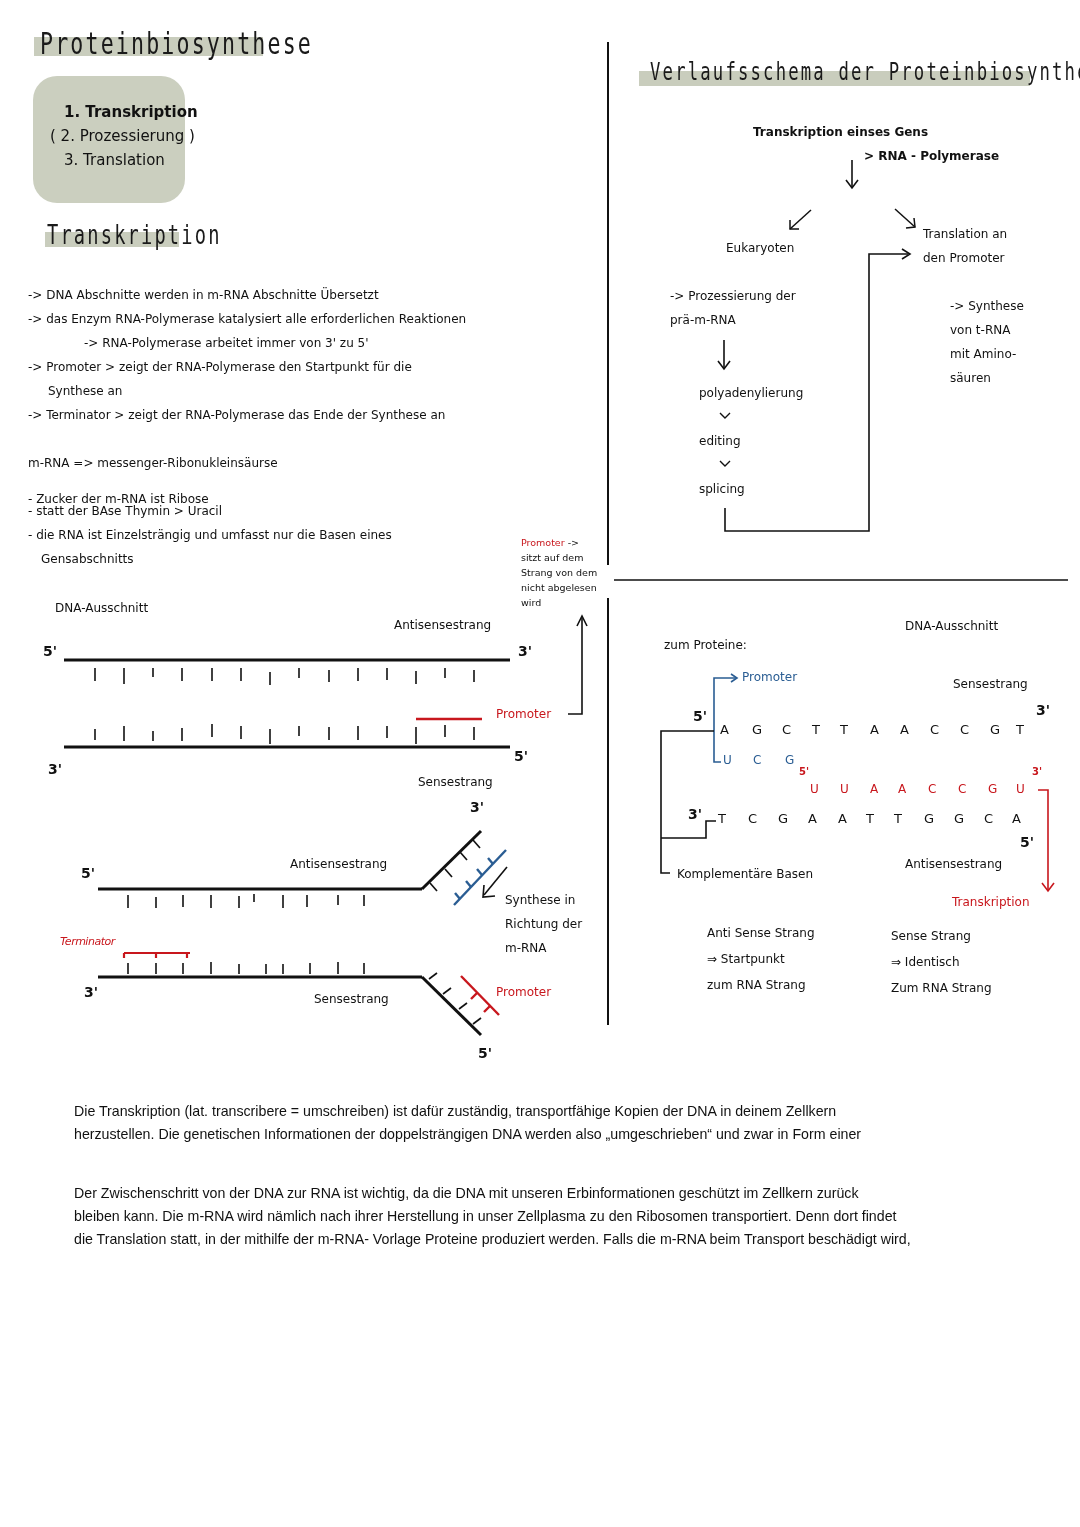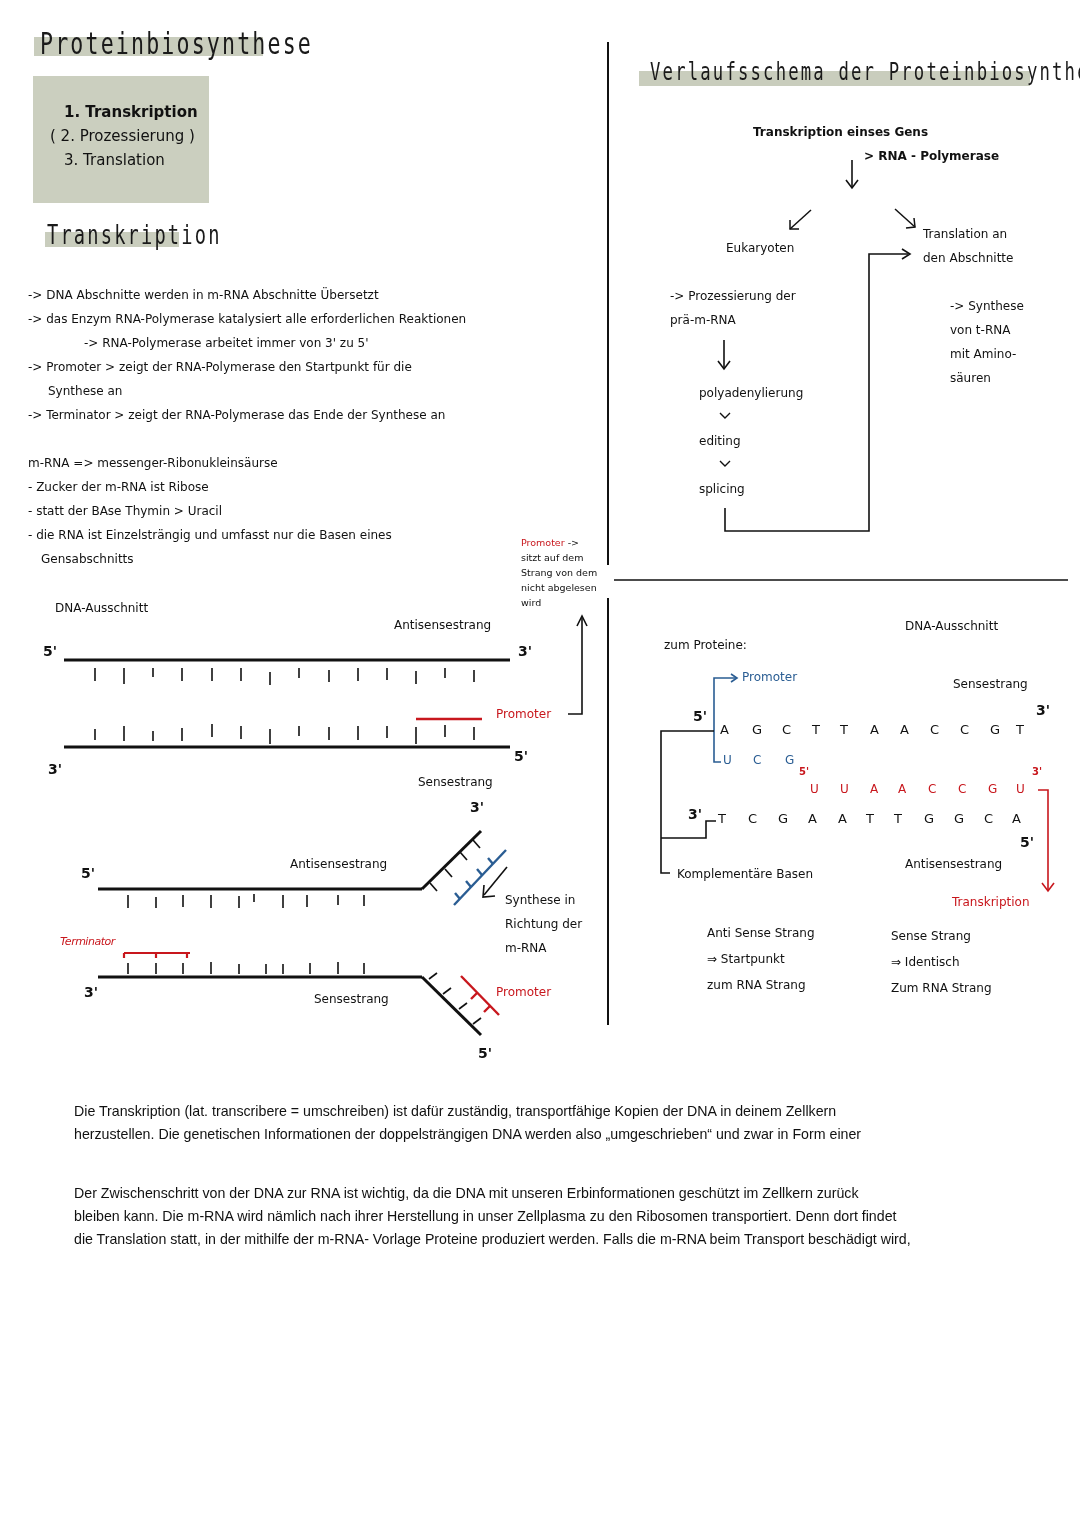--- a/index.html
+++ b/index.html
@@ -1,21 +1,21 @@
 <!DOCTYPE html>
 <html><head>
   <meta charset="utf-8">
   <style>
     html, body { margin:0; padding:0; }
     body { width:1080px; height:1527px; background:#ffffff; position:relative; overflow:hidden;
            font-family:"DejaVu Sans", sans-serif; color:#111; }
     .abs { position:absolute; }
     .title-hl { position:absolute; background:#c9cdbd; }
     .title { position:absolute; font-family:"DejaVu Sans Mono", monospace; font-weight:normal; color:#1a1a1a; letter-spacing:3px; transform:scaleX(0.72); transform-origin:left center; white-space:nowrap; }
-    .toc { position:absolute; left:33px; top:76px; width:176px; height:127px; background:#cbcfbf; }
+    .toc { position:absolute; left:33px; top:76px; width:152px; height:127px; background:#cbcfbf;border-radius:24px; }
     .toc-line { position:absolute; font-size:15px; white-space:nowrap; }
     .txt { position:absolute; font-size:12px; white-space:nowrap; line-height:24px; }
     .small { font-size:9.5px; line-height:15px; }
     .red { color:#c8171d; }
     .blue { color:#2a5d93; }
     .bold { font-weight:bold; }
     .para { position:absolute; font-family:"Liberation Sans Narrow","Liberation Sans", sans-serif; font-size:14.2px; line-height:23px; white-space:nowrap; }
     svg { position:absolute; left:0; top:0; }
     .base { position:absolute; font-size:13px; }
   </style>
@@ -35,21 +35,21 @@
 <div class="title" style="left:47px;top:220px;font-size:26px;">Transkription</div>
 
 <div class="txt" style="left:28px;top:283px;">-&gt; DNA Abschnitte werden in m-RNA Abschnitte Übersetzt</div>
 <div class="txt" style="left:28px;top:307px;">-&gt; das Enzym RNA-Polymerase katalysiert alle erforderlichen Reaktionen</div>
 <div class="txt" style="left:84px;top:331px;">-&gt; RNA-Polymerase arbeitet immer von 3' zu 5'</div>
 <div class="txt" style="left:28px;top:355px;">-&gt; Promoter &gt; zeigt der RNA-Polymerase den Startpunkt für die</div>
 <div class="txt" style="left:48px;top:379px;">Synthese an</div>
 <div class="txt" style="left:28px;top:403px;">-&gt; Terminator &gt; zeigt der RNA-Polymerase das Ende der Synthese an</div>
 
 <div class="txt" style="left:28px;top:451px;">m-RNA =&gt; messenger-Ribonukleinsäurse</div>
-<div class="txt" style="left:28px;top:475px;">- Zucker der m-RNA ist Ribose</div>
+<div class="txt" style="left:28px;top:487px;">- Zucker der m-RNA ist Ribose</div>
 <div class="txt" style="left:28px;top:499px;">- statt der BAse Thymin &gt; Uracil</div>
 <div class="txt" style="left:28px;top:523px;">- die RNA ist Einzelsträngig und umfasst nur die Basen eines</div>
 <div class="txt" style="left:41px;top:547px;">Gensabschnitts</div>
 
 <div class="abs small" style="left:521px;top:535px;">
   <div><span class="red">Promoter</span> <span>-&gt;</span></div>
   <div>sitzt auf dem</div>
   <div>Strang von dem</div>
   <div>nicht abgelesen</div>
   <div>wird</div>
@@ -208,21 +208,21 @@
 <div class="txt red" style="left:496px;top:980px;">Promoter</div>
 <div class="txt bold" style="left:478px;top:1041px;font-size:14px;">5'</div>
 
 <div class="title-hl" style="left:639px;top:71px;width:391px;height:15px;"></div>
 <div class="title" style="left:650px;top:58px;font-size:24px;">Verlaufsschema der Proteinbiosynthese</div>
 <div class="txt bold" style="left:753px;top:120px;">Transkription einses Gens</div>
 <div class="txt bold" style="left:864px;top:144px;">&gt; RNA - Polymerase</div>
 <div class="txt" style="left:726px;top:236px;">Eukaryoten</div>
 <div class="txt" style="left:923px;top:222px;">
   <div>Translation an</div>
-  <div>den Abschnitte</div>
+  <div>den Promoter</div>
 </div>
 <div class="txt" style="left:670px;top:284px;">
   <div>-&gt; Prozessierung der</div>
   <div>prä-m-RNA</div>
 </div>
 <div class="txt" style="left:699px;top:381px;">polyadenylierung</div>
 <div class="txt" style="left:699px;top:429px;">editing</div>
 <div class="txt" style="left:699px;top:477px;">splicing</div>
 <div class="txt" style="left:950px;top:294px;">
   <div>-&gt; Synthese</div>

